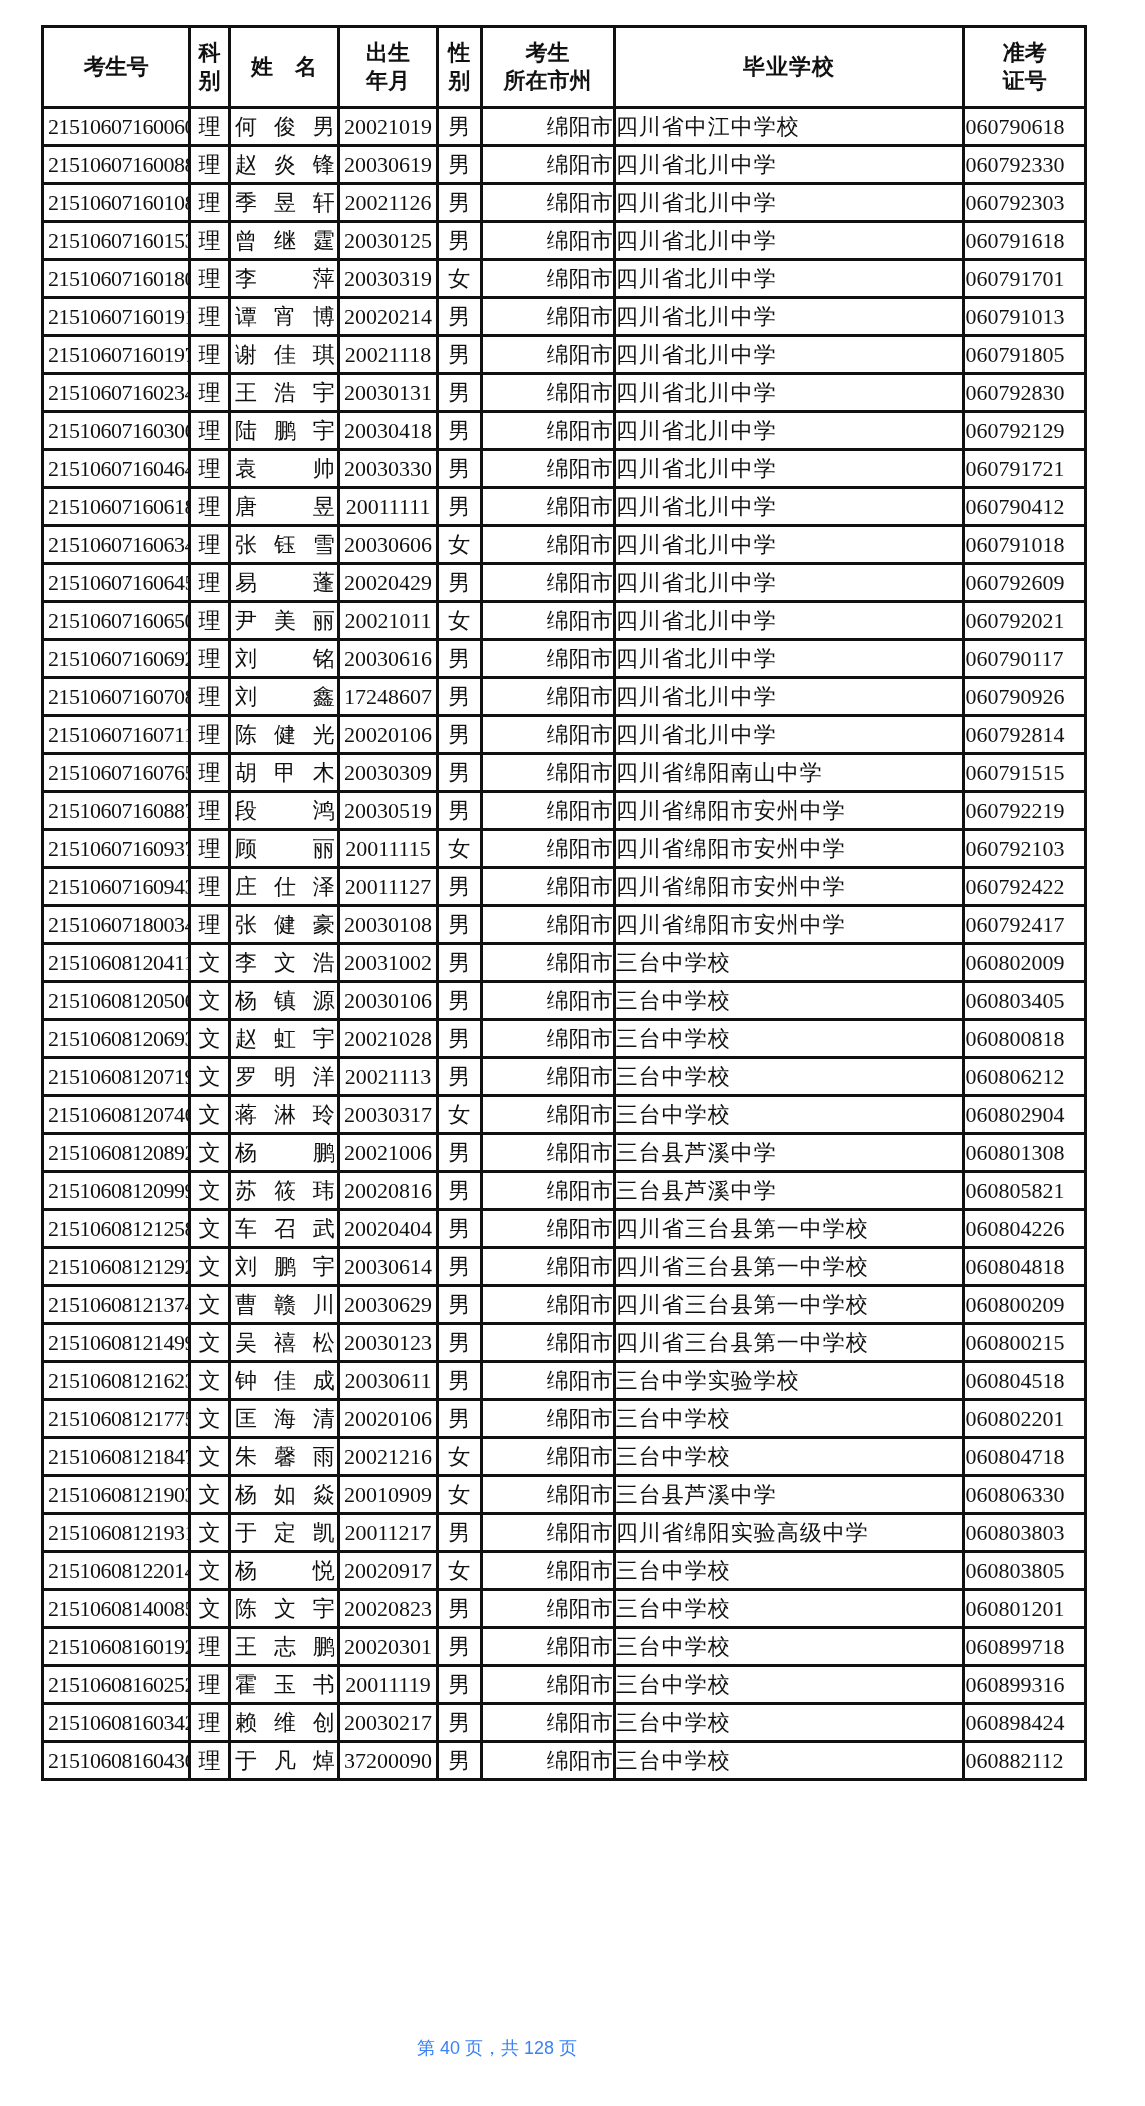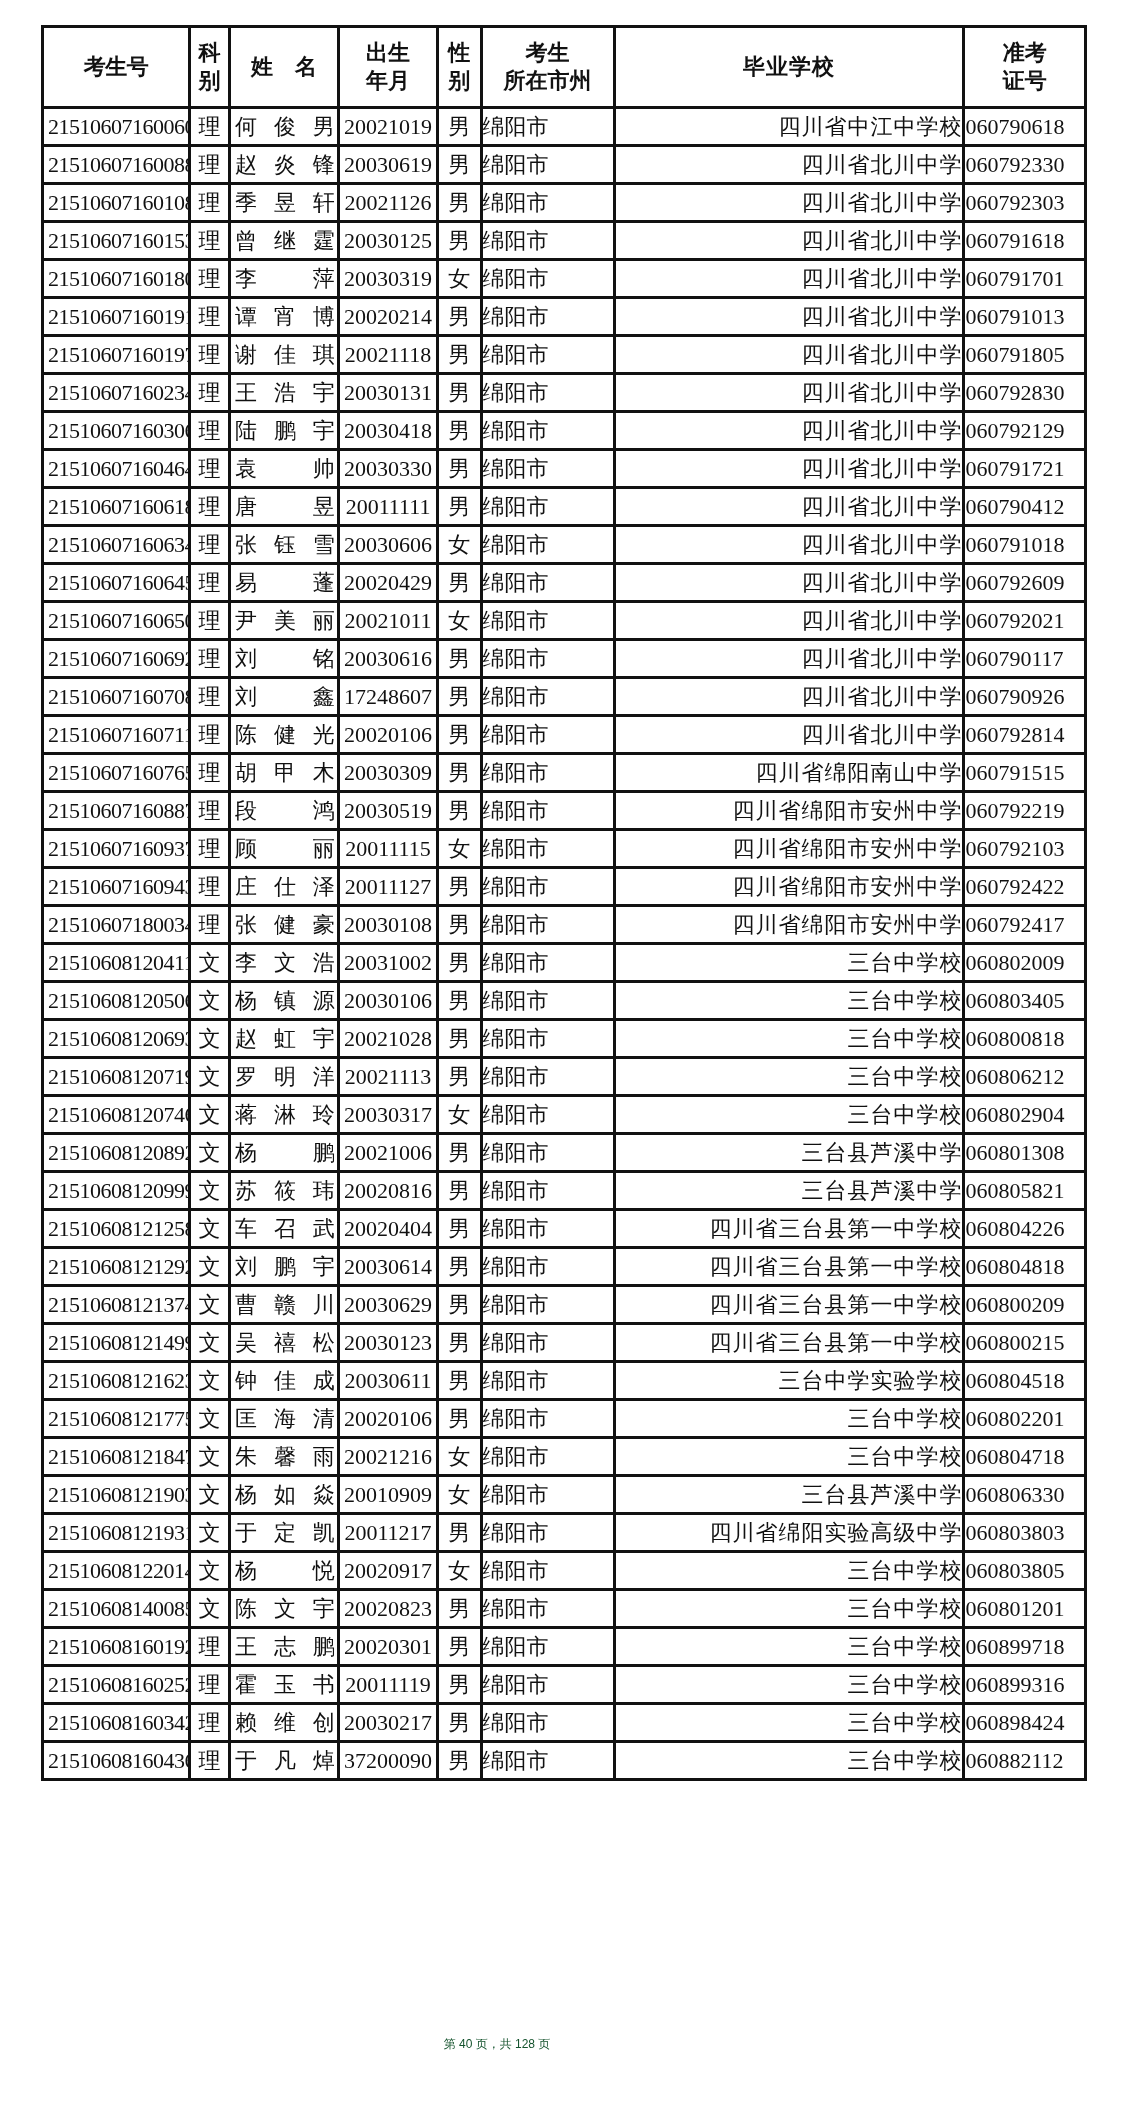--- a/index.html
+++ b/index.html
@@ -10,29 +10,29 @@
                  table-layout: fixed; width: 1046px; padding-left: 24px; }
   table.roster th, table.roster td { border: 3px solid #111; padding: 0; overflow: hidden; white-space: nowrap; }
   table.roster th { height: 78px; font-family: "DejaVu Sans", "Liberation Sans", sans-serif;
                     font-weight: bold; font-size: 22px; line-height: 28px; text-align: center; vertical-align: middle; }
   table.roster td { height: 35px; font-size: 22px; vertical-align: middle; }
   .c-id { width: 136px; text-align: left; padding-left: 4px !important; letter-spacing: -0.5px; }
   .c-sub { width: 35px; text-align: center; }
   .c-name { width: 100px; }
   .c-dob { width: 91px; text-align: center; }
   .c-sex { width: 38px; text-align: center; }
-  .c-city { width: 123px; text-align: left; }
-  .c-school { width: 328px; text-align: right; letter-spacing: 1px; }
+  .c-city { width: 123px; text-align: right; }
+  .c-school { width: 328px; text-align: left; letter-spacing: 1px; }
   .c-ticket { width: 112px; text-align: left; }
   .name-wrap { display: flex; justify-content: space-between; padding: 0 2px 0 4px; }
   .name-wrap span { display: inline-block; }
   .sub-cn, .sex-cn, .city-cn, .school-cn, .name-cn { font-family: "DejaVu Sans", "Liberation Sans", sans-serif; font-size: 21px; }
   .hdr-two { display: block; }
   .footer { position: absolute; left: 0; width: 994px; top: 2036px; text-align: center;
-            font-family: "Liberation Sans", "DejaVu Sans", sans-serif; font-size: 12px; color: #14532d; }
+            font-family: "Liberation Sans", "DejaVu Sans", sans-serif; font-size: 18px; color: #3b82f6; }
 </style>
 </head>
 <body>
 
 <div class="page">
   <table class="roster">
     <thead>
       <tr>
         <th class="c-id" style="padding-left:0!important;text-align:center"><span>考生号</span></th>
         <th class="c-sub">

